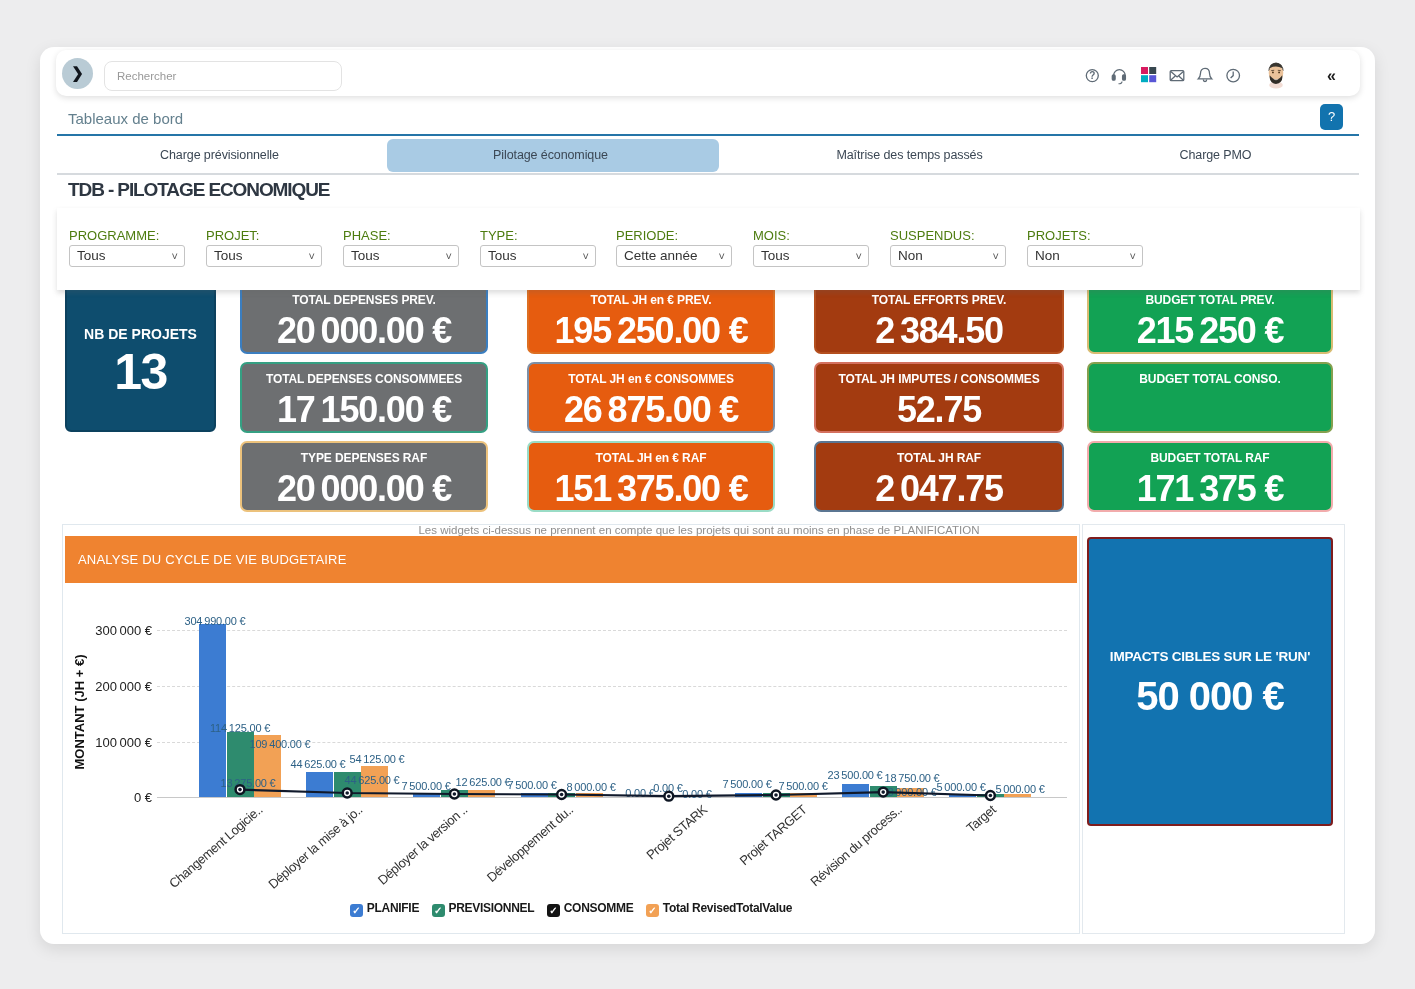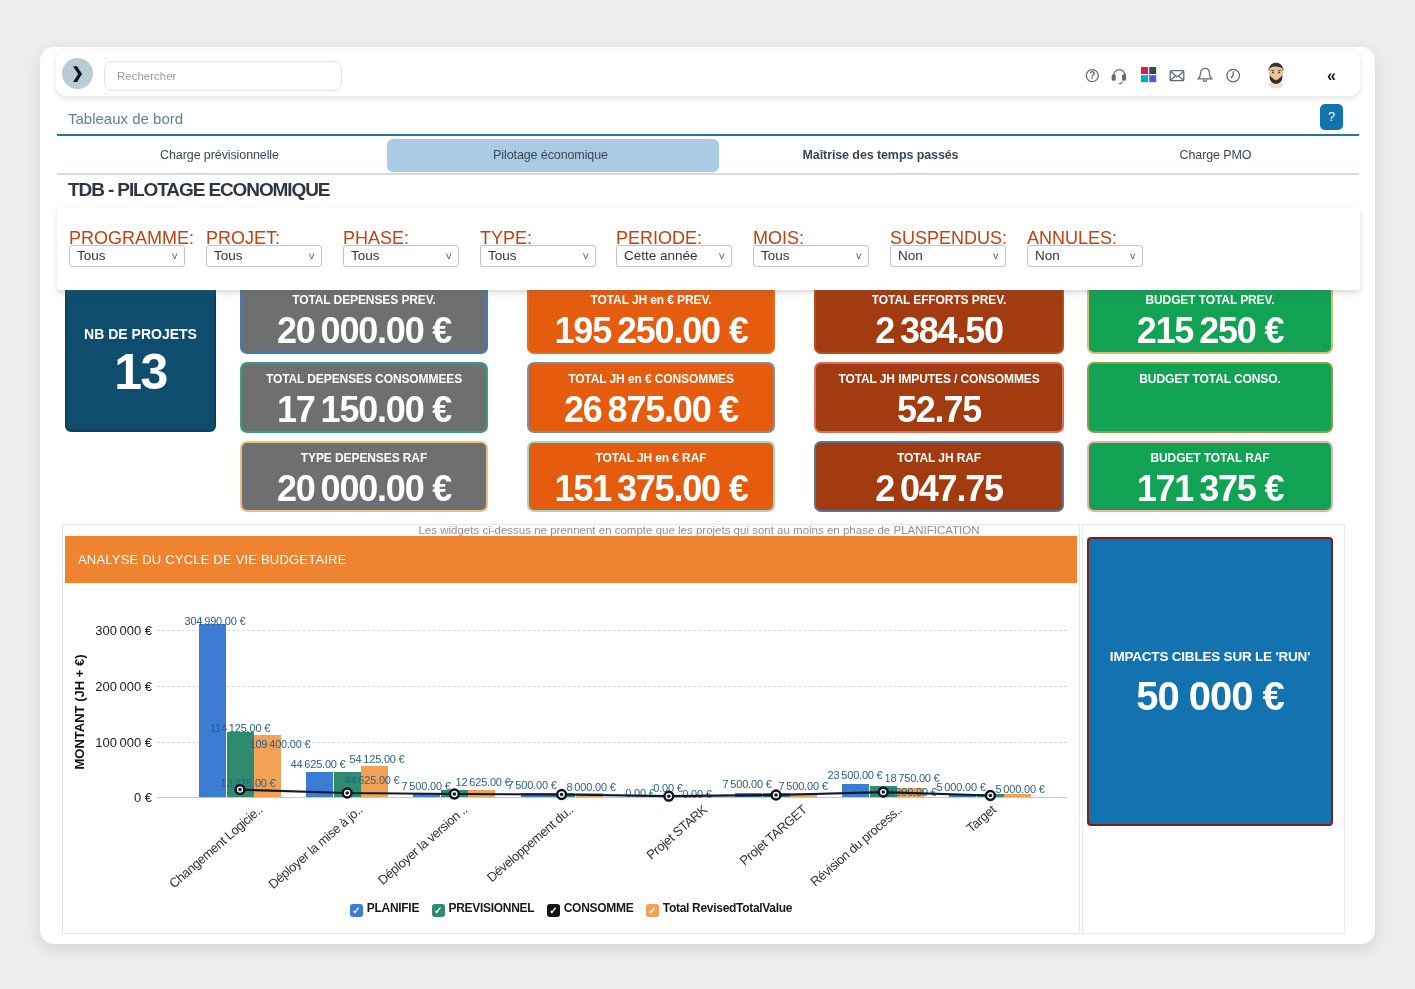--- a/index.html
+++ b/index.html
@@ -12,21 +12,21 @@
 .search { position:absolute; left:48px; top:11px; width:238px; height:30px; border:1px solid #e3e3e3; border-radius:8px; background:#fff; color:#999; font-size:11.5px; line-height:28px; padding-left:12px; }
 .bc { position:absolute; left:28px; top:63px; font-size:15px; color:#64808e; }
 .qbtn { position:absolute; left:1280px; top:57px; width:23px; height:26px; background:#1273ae; border-radius:5px; color:#fff; font-size:13px; text-align:center; line-height:26px; }
 .blueline { position:absolute; left:17px; top:87px; width:1302px; height:2px; background:#2575a8; }
 .tabact { position:absolute; left:347px; top:92px; width:332px; height:33px; background:#a9cbe4; border-radius:6px; }
 .tab { position:absolute; top:92px; height:33px; line-height:33px; text-align:center; font-size:12.5px; letter-spacing:-0.1px; color:#3b4754; width:325px; }
 .grayline { position:absolute; left:17px; top:126px; width:1302px; height:2px; background:#d6dade; }
 .title { position:absolute; left:28px; top:132px; font-size:19px; font-weight:bold; letter-spacing:-1.1px; color:#2e3742; }
 
 .filterbar { position:absolute; left:17px; top:161px; width:1303px; height:82px; background:#fff; box-shadow:0 3px 5px rgba(100,100,100,0.22); z-index:5; }
-.flabel { position:absolute; top:20px; font-size:18px; color:#c2410c; }
+.flabel { position:absolute; top:20px; font-size:13px; color:#4d7c0f; }
 .fsel { position:absolute; top:37px; width:116px; height:22px; border:1px solid #c4c4c4; border-radius:3px; background:#fff; font-size:13.5px; color:#333; line-height:20px; padding-left:7px; }
 .fsel:after { content:"\02C5"; position:absolute; right:6px; top:0px; color:#555; font-size:11px; }
 
 .tile { position:absolute; border-radius:7px; z-index:1; color:#fff; text-align:center; }
 .tlabel { position:absolute; left:0; right:0; top:8px; font-size:12px; font-weight:bold; letter-spacing:-0.1px; }
 .tval { position:absolute; left:0; right:0; top:25px; font-size:36px; font-weight:bold; letter-spacing:-1.2px; }
 
 .chartcard { position:absolute; left:22px; top:477px; width:1018px; height:410px; background:#fff; border:1px solid #e0e8ee; }
 .rightcard { position:absolute; left:1042px; top:477px; width:263px; height:410px; background:#fff; border:1px solid #e3e9ee; }
 .note { position:absolute; left:8px; top:477px; width:1302px; text-align:center; font-size:11.5px; color:#8f8f8f; z-index:2; }
@@ -85,21 +85,21 @@
       </g>
       <text x="251" y="23" font-size="16" font-weight="bold" fill="#1a1a1a" font-family="Liberation Sans">«</text>
     </svg>
   </div>
   <div class="bc">Tableaux de bord</div>
   <div class="qbtn">?</div>
   <div class="blueline"></div>
   <div class="tabact"></div>
   <div class="tab" style="left:348px;">Pilotage économique</div>
   <div class="tab" style="left:17px;">Charge prévisionnelle</div>
-  <div class="tab" style="left:678px;font-weight:bold;">Maîtrise des temps passés</div>
+  <div class="tab" style="left:707px;">Maîtrise des temps passés</div>
   <div class="tab" style="left:1013px;">Charge PMO</div>
   <div class="grayline"></div>
   <div class="title">TDB - PILOTAGE ECONOMIQUE</div>
 
   <div id="tiles">
     <div class="tile" style="left:25px;top:236px;width:151px;height:149px;background:#0e4d6e;border:2px solid #0c415e;border-radius:6px;">
       <div style="position:absolute;left:0;right:0;top:41px;font-size:14px;font-weight:bold;">NB DE PROJETS</div>
       <div style="position:absolute;left:0;right:0;top:58px;font-size:50px;font-weight:bold;letter-spacing:-1.5px;">13</div>
     </div>
     <div class="tile" style="left:200px;top:236px;width:248px;height:71px;background:#6d6f71;border:2px solid #3b7ec0;">
@@ -264,17 +264,17 @@
     <div class="flabel" style="left:286px;">PHASE:</div>
         <div class="fsel" style="left:286px;">Tous</div>
     <div class="flabel" style="left:423px;">TYPE:</div>
         <div class="fsel" style="left:423px;">Tous</div>
     <div class="flabel" style="left:559px;">PERIODE:</div>
         <div class="fsel" style="left:559px;">Cette année</div>
     <div class="flabel" style="left:696px;">MOIS:</div>
         <div class="fsel" style="left:696px;">Tous</div>
     <div class="flabel" style="left:833px;">SUSPENDUS:</div>
         <div class="fsel" style="left:833px;">Non</div>
-    <div class="flabel" style="left:970px;">ANNULES:</div>
+    <div class="flabel" style="left:970px;">PROJETS:</div>
         <div class="fsel" style="left:970px;">Non</div>
   </div>
 </div>
 </div>
 
 </body></html>

